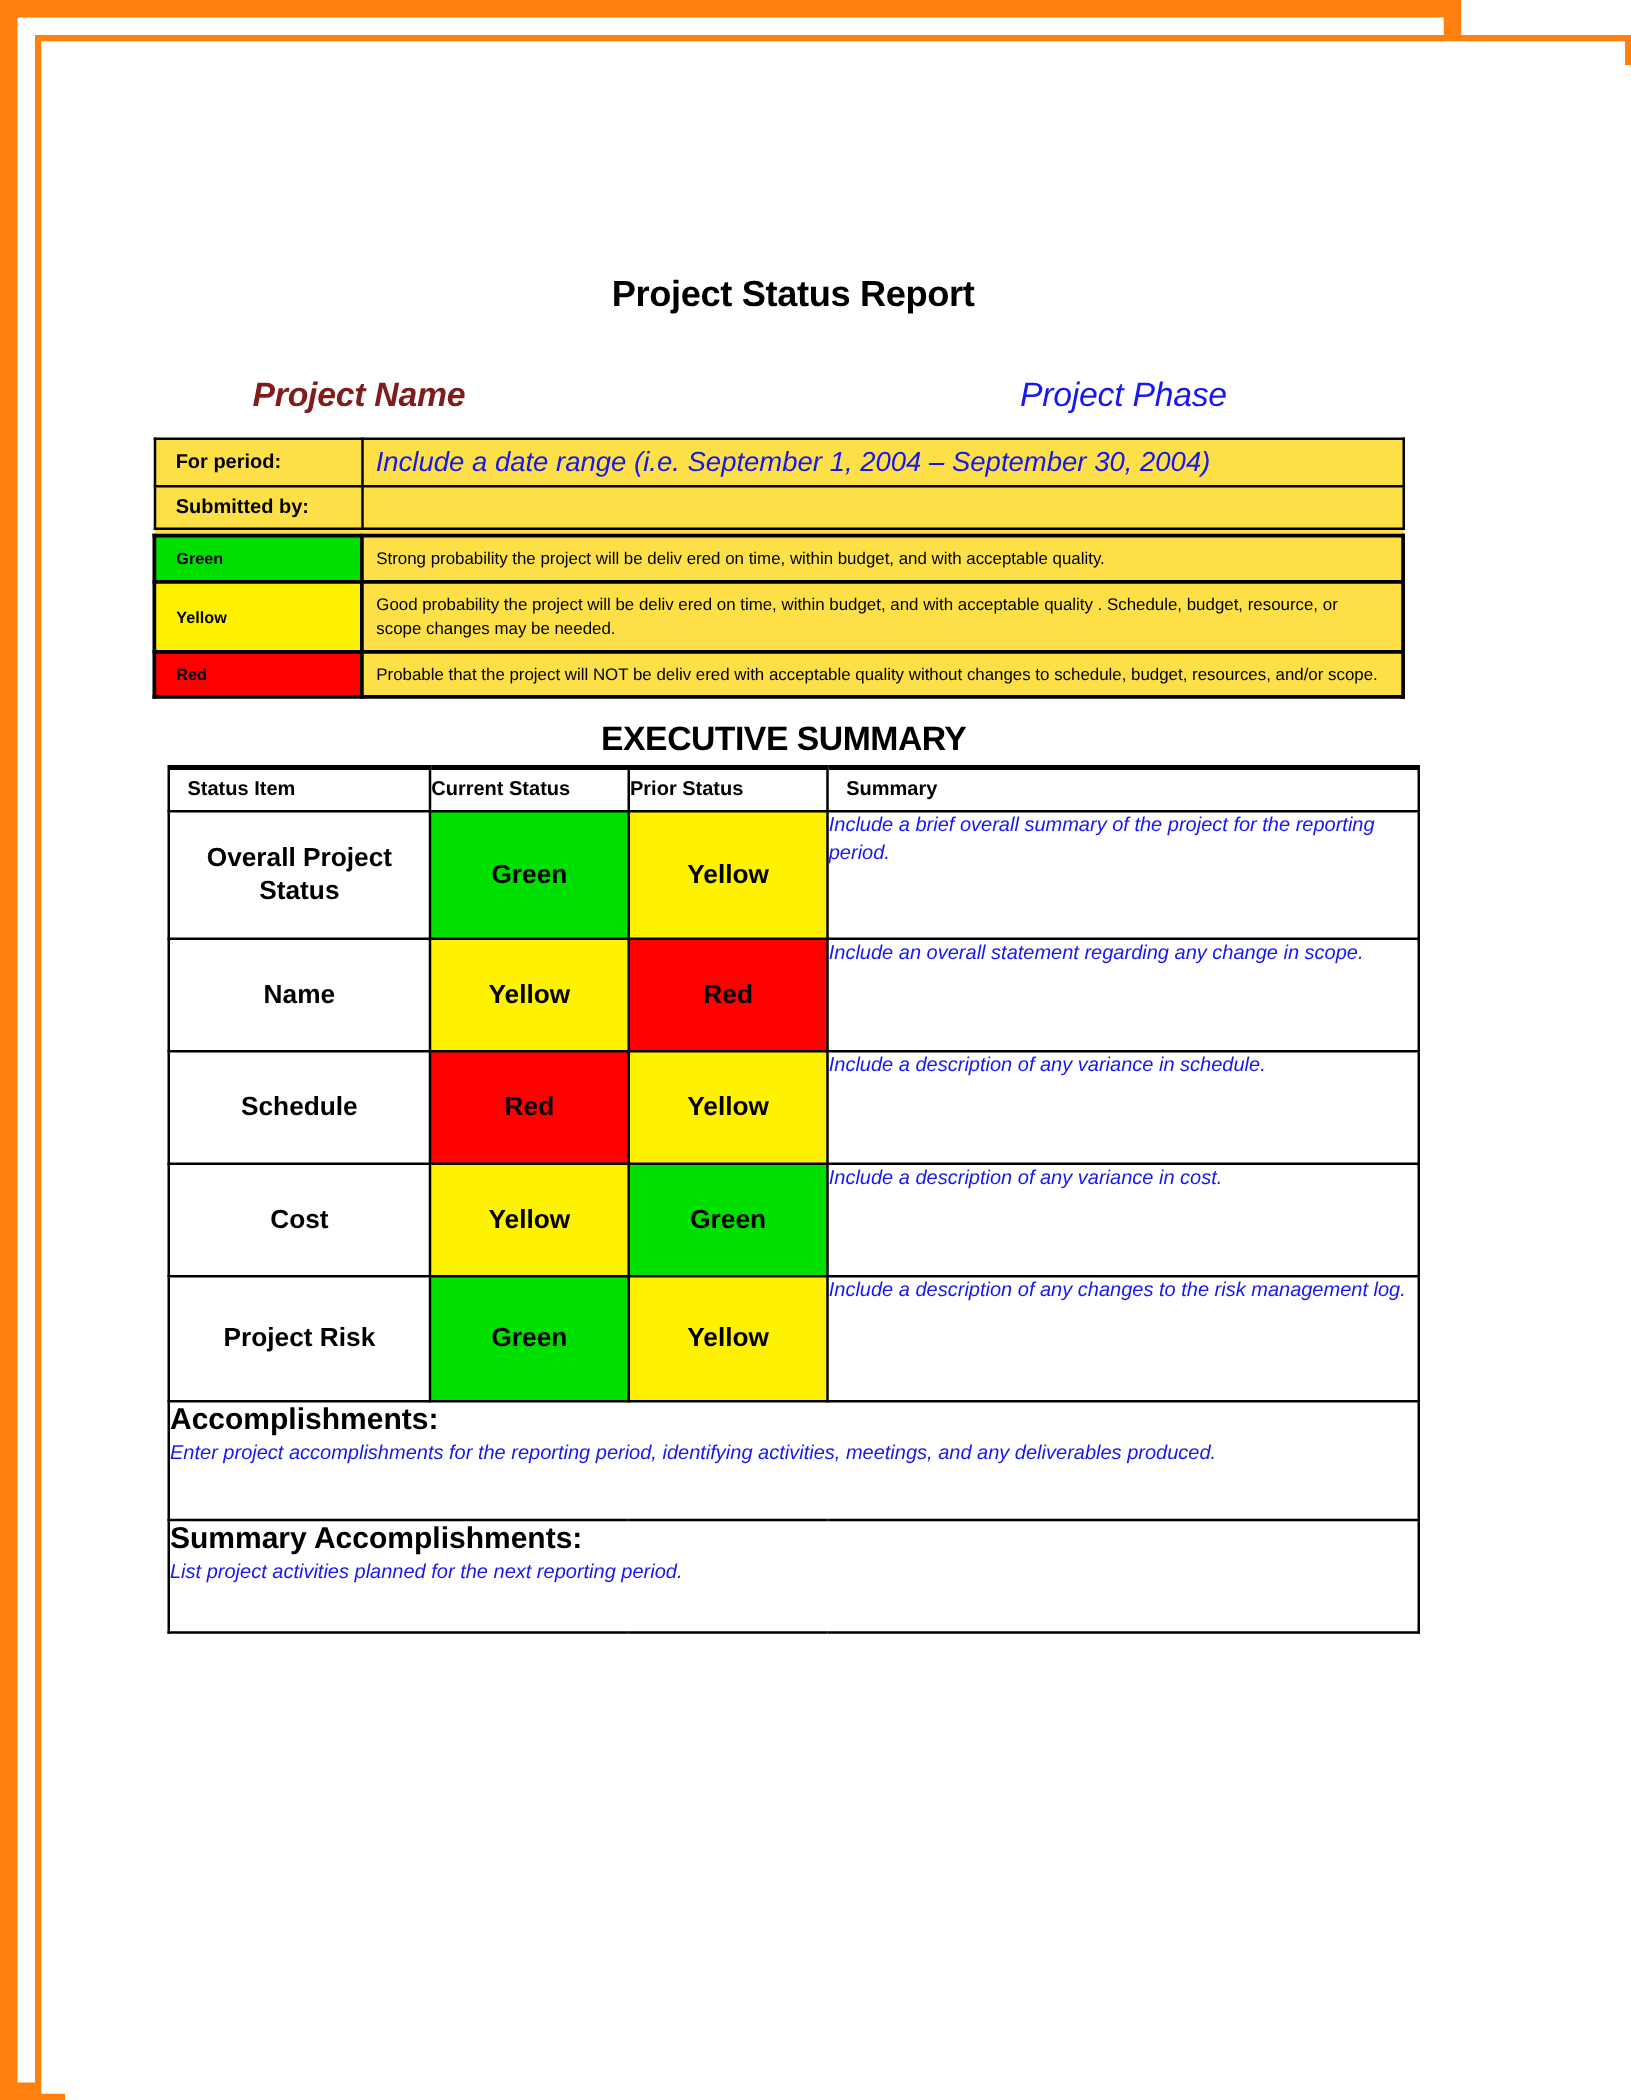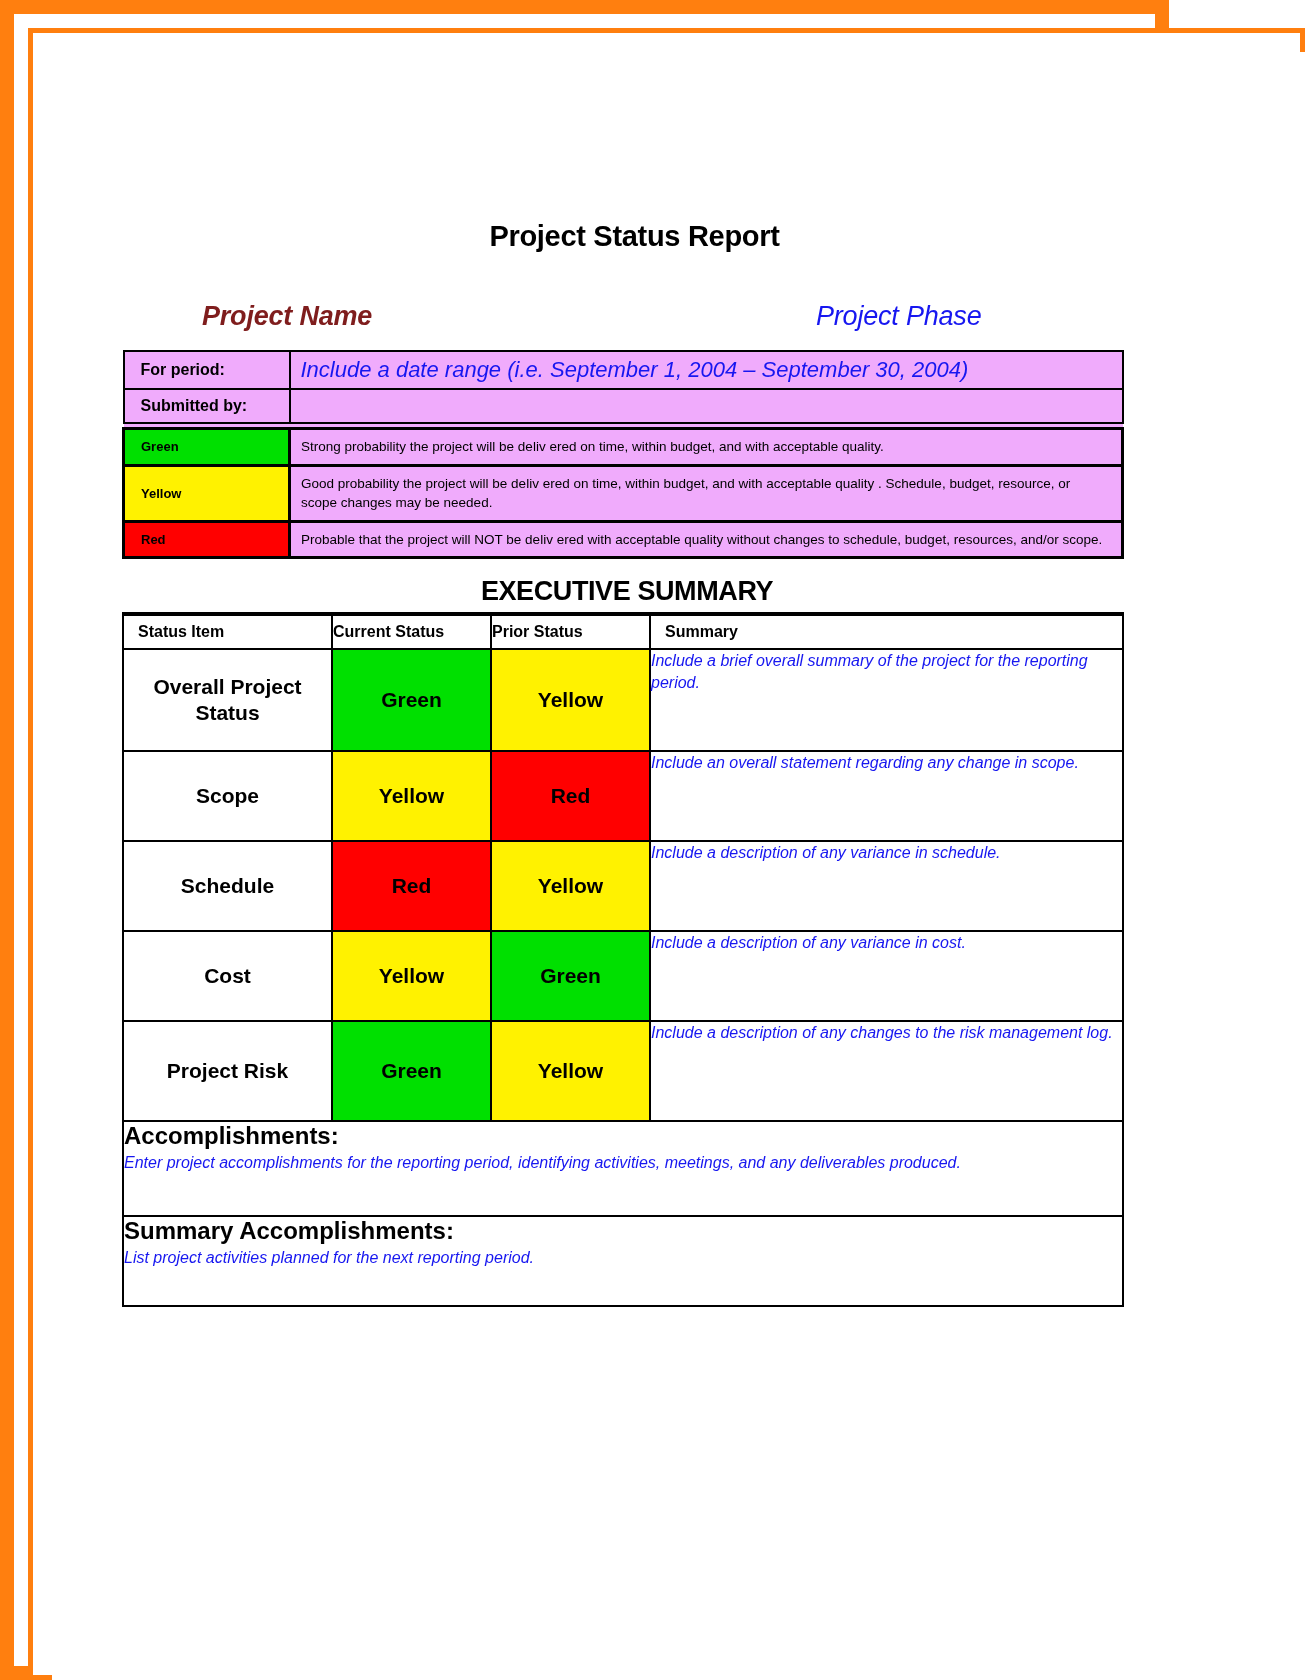--- a/index.html
+++ b/index.html
@@ -105,21 +105,21 @@
     left: 70px;
     top: 298px;
     width: 1002px;
     border-collapse: collapse;
     table-layout: fixed;
   }
   #header-table td {
     border: 2px solid #000000;
     padding: 0;
     vertical-align: middle;
-    background: #f0abfc;
+    background: #fde047;
   }
   .hdr-label {
     width: 148px;
     font-size: 16px;
     font-weight: bold;
     color: #000000;
     padding: 5px 0 5px 16px !important;
     height: 22px;
   }
   .hdr-value {
@@ -154,21 +154,21 @@
     font-size: 13.5px;
     color: #000000;
     line-height: 1.45;
     padding: 7px 12px 7px 10px !important;
     border-width: 3px !important;
   }
 
   
   #exec-table {
     position: absolute;
-    left: 70px;
+    left: 82px;
     top: 560px;
     width: 1002px;
     border-collapse: collapse;
     table-layout: fixed;
   }
   #exec-table td, #exec-table th {
     border: 2px solid #000000;
     padding: 0;
     background: #ffffff;
   }
@@ -298,21 +298,21 @@
           </tr>
 
           <tr>
             <td class="item-cell" style="height:100px">Overall Project Status</td>
             <td class="status-cell green">Green</td>
             <td class="status-cell yellow">Yellow</td>
             <td class="summary-cell">Include a brief overall summary of the project for the reporting period.</td>
           </tr>
 
           <tr>
-            <td class="item-cell" style="height:88px">Scope</td>
+            <td class="item-cell" style="height:88px">Name</td>
             <td class="status-cell yellow">Yellow</td>
             <td class="status-cell red">Red</td>
             <td class="summary-cell">Include an overall statement regarding any change in scope.</td>
           </tr>
 
           <tr>
             <td class="item-cell" style="height:88px">Schedule</td>
             <td class="status-cell red">Red</td>
             <td class="status-cell yellow">Yellow</td>
             <td class="summary-cell">Include a description of any variance in schedule.</td>

